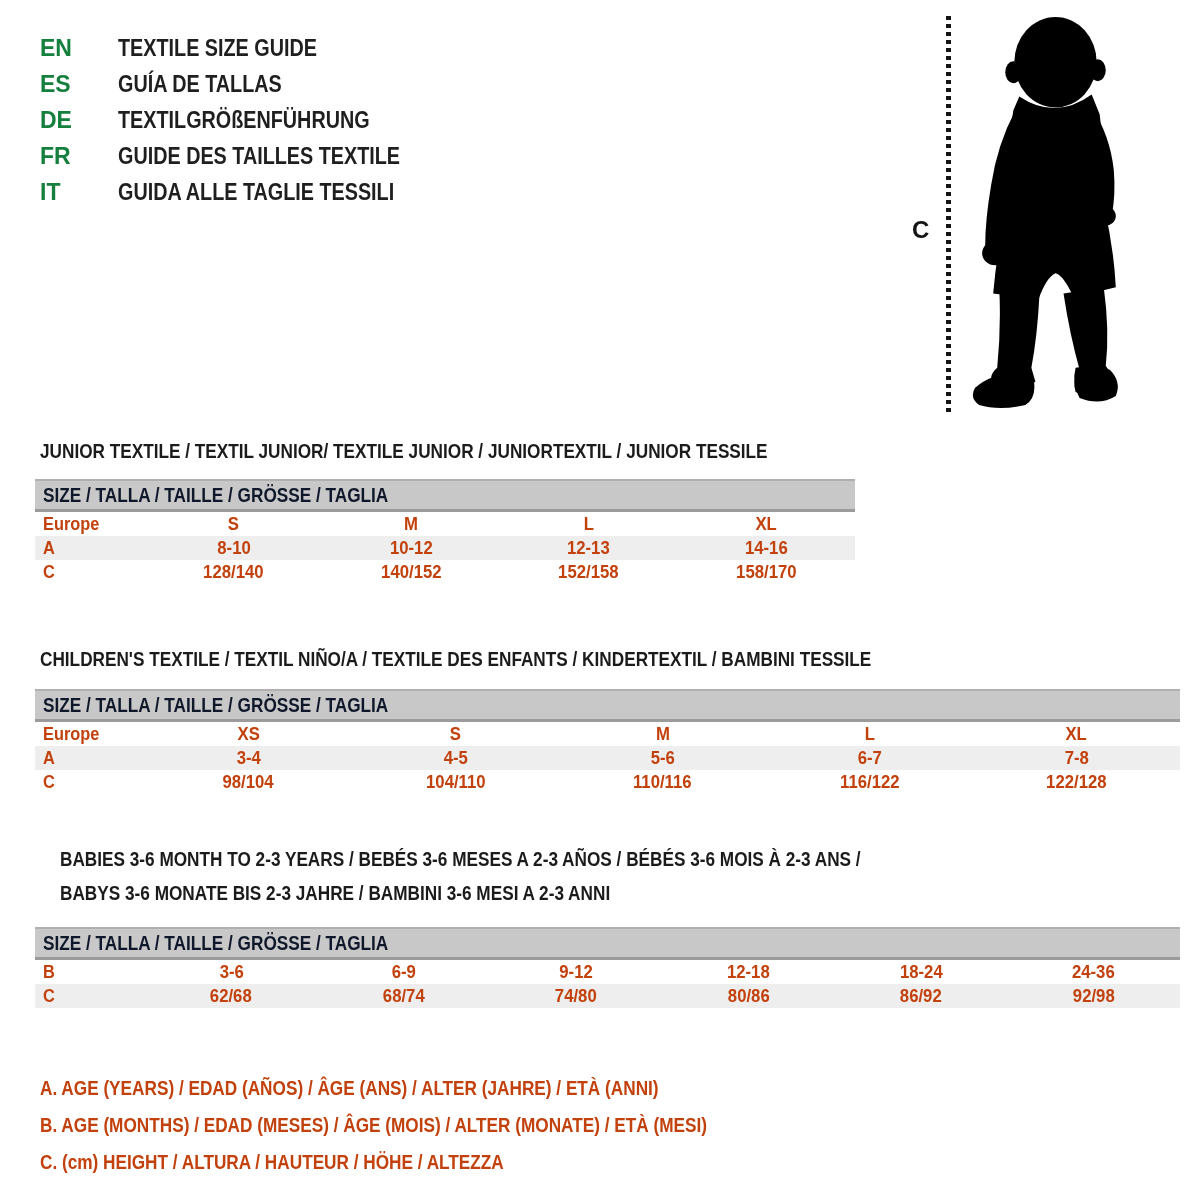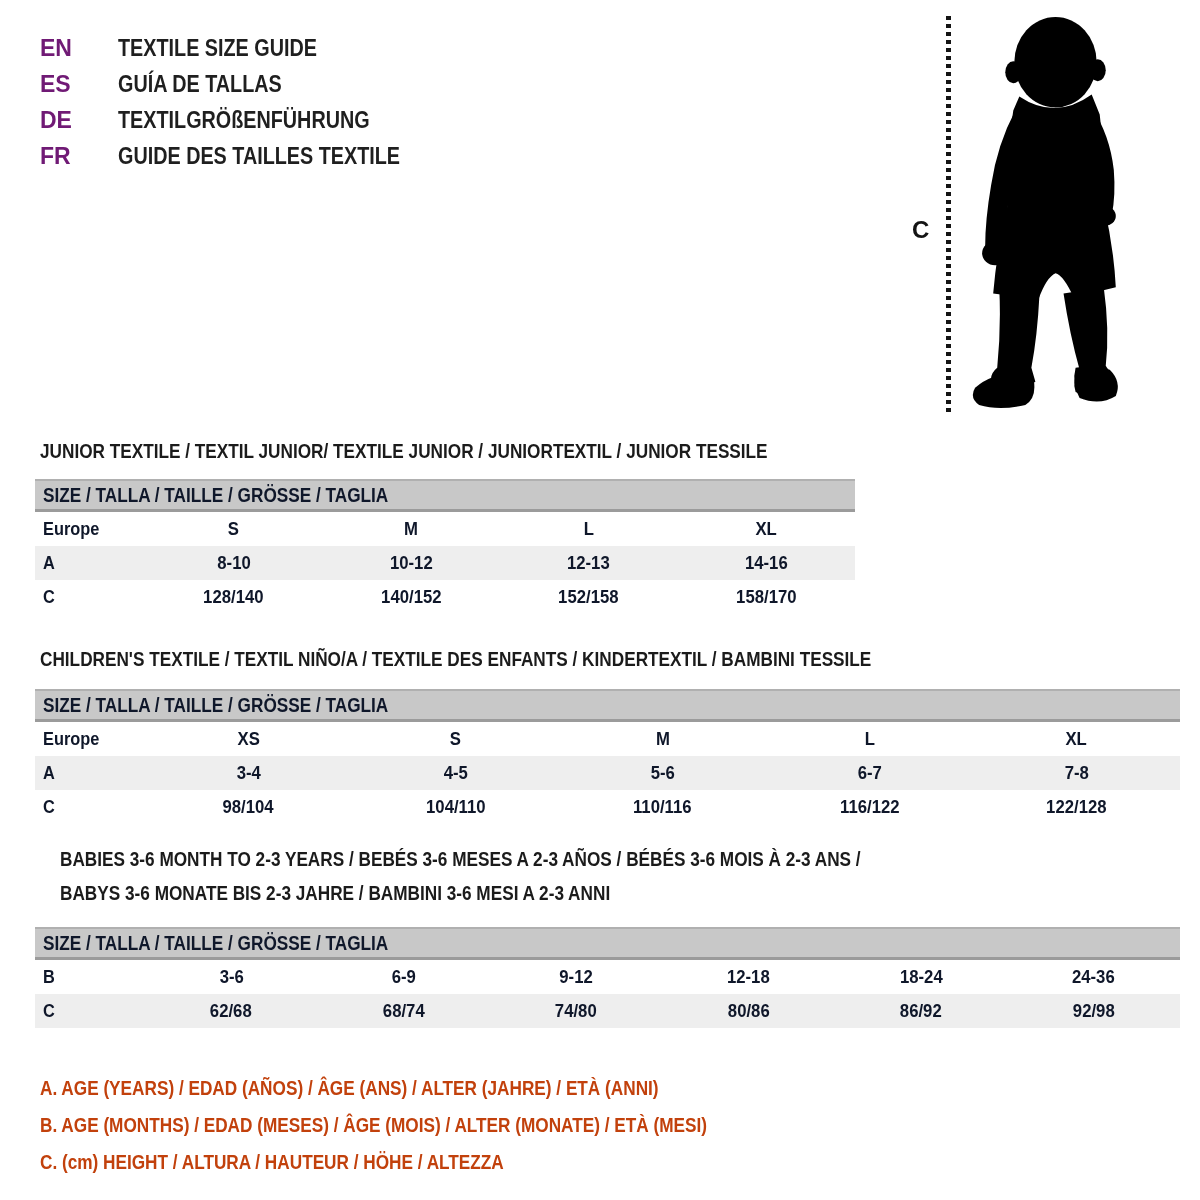--- a/index.html
+++ b/index.html
@@ -24,21 +24,21 @@
     display: inline-block;
     transform: scaleX(0.88);
     transform-origin: 50% 50%;
     white-space: nowrap;
   }
 
   
   .lang-list { position: absolute; left: 40px; top: 30px; }
   .lang-row { display: flex; height: 36px; align-items: center; }
   .lang-code {
-    width: 78px; font-size: 23px; font-weight: bold; color: #701a75;
+    width: 78px; font-size: 23px; font-weight: bold; color: #15803d;
   }
   .lang-title { font-size: 23px; font-weight: bold; color: #1f1f1f; }
 
   
   .figure-c-label {
     position: absolute; left: 912px; top: 216px;
     font-size: 24px; font-weight: bold; color: #141414;
   }
   .dotted-line {
     position: absolute; left: 946px; top: 16px;
@@ -59,22 +59,22 @@
   .tbl-head {
     height: 33px;
     background: #c8c8c8;
     border-top: 2px solid #b0b0b0;
     border-bottom: 3px solid #9b9b9b;
     display: flex; align-items: center;
     padding-left: 8px;
     font-size: 20px; font-weight: bold; color: #0f172a;
   }
   .trow {
-    display: flex; height: 34px; align-items: center;
-    font-size: 19px; font-weight: bold; color: #0f172a;
+    display: flex; height: 24px; align-items: center;
+    font-size: 19px; font-weight: bold; color: #c2410c;
   }
   .trow.shaded { background: #eeeeee; }
   .tlabel { width: 110px; padding-left: 8px; }
   .tcell { flex: 1; text-align: center; }
 
   
   .legend {
     position: absolute; left: 40px; top: 1070px;
     font-size: 20px; font-weight: bold; color: #c2410c;
     line-height: 37px;
@@ -94,20 +94,24 @@
       <span class="lang-code">ES</span>
       <span class="lang-title cond">GUÍA DE TALLAS</span>
     </div>
     <div class="lang-row">
       <span class="lang-code">DE</span>
       <span class="lang-title cond">TEXTILGRÖßENFÜHRUNG</span>
     </div>
     <div class="lang-row">
       <span class="lang-code">FR</span>
       <span class="lang-title cond">GUIDE DES TAILLES TEXTILE</span>
+    </div>
+    <div class="lang-row">
+      <span class="lang-code">IT</span>
+      <span class="lang-title cond">GUIDA ALLE TAGLIE TESSILI</span>
     </div>
   </div>
 
   <span class="figure-c-label">C</span>
   <div class="dotted-line"></div>
   <svg class="baby-svg" width="186" height="402" viewBox="0 0 185 400" aria-hidden="true">
     <g fill="#000000">
       <ellipse cx="92" cy="48" rx="41" ry="45"></ellipse>
       <ellipse cx="50" cy="58" rx="8" ry="11"></ellipse>
       <ellipse cx="134" cy="56" rx="8" ry="11"></ellipse>

